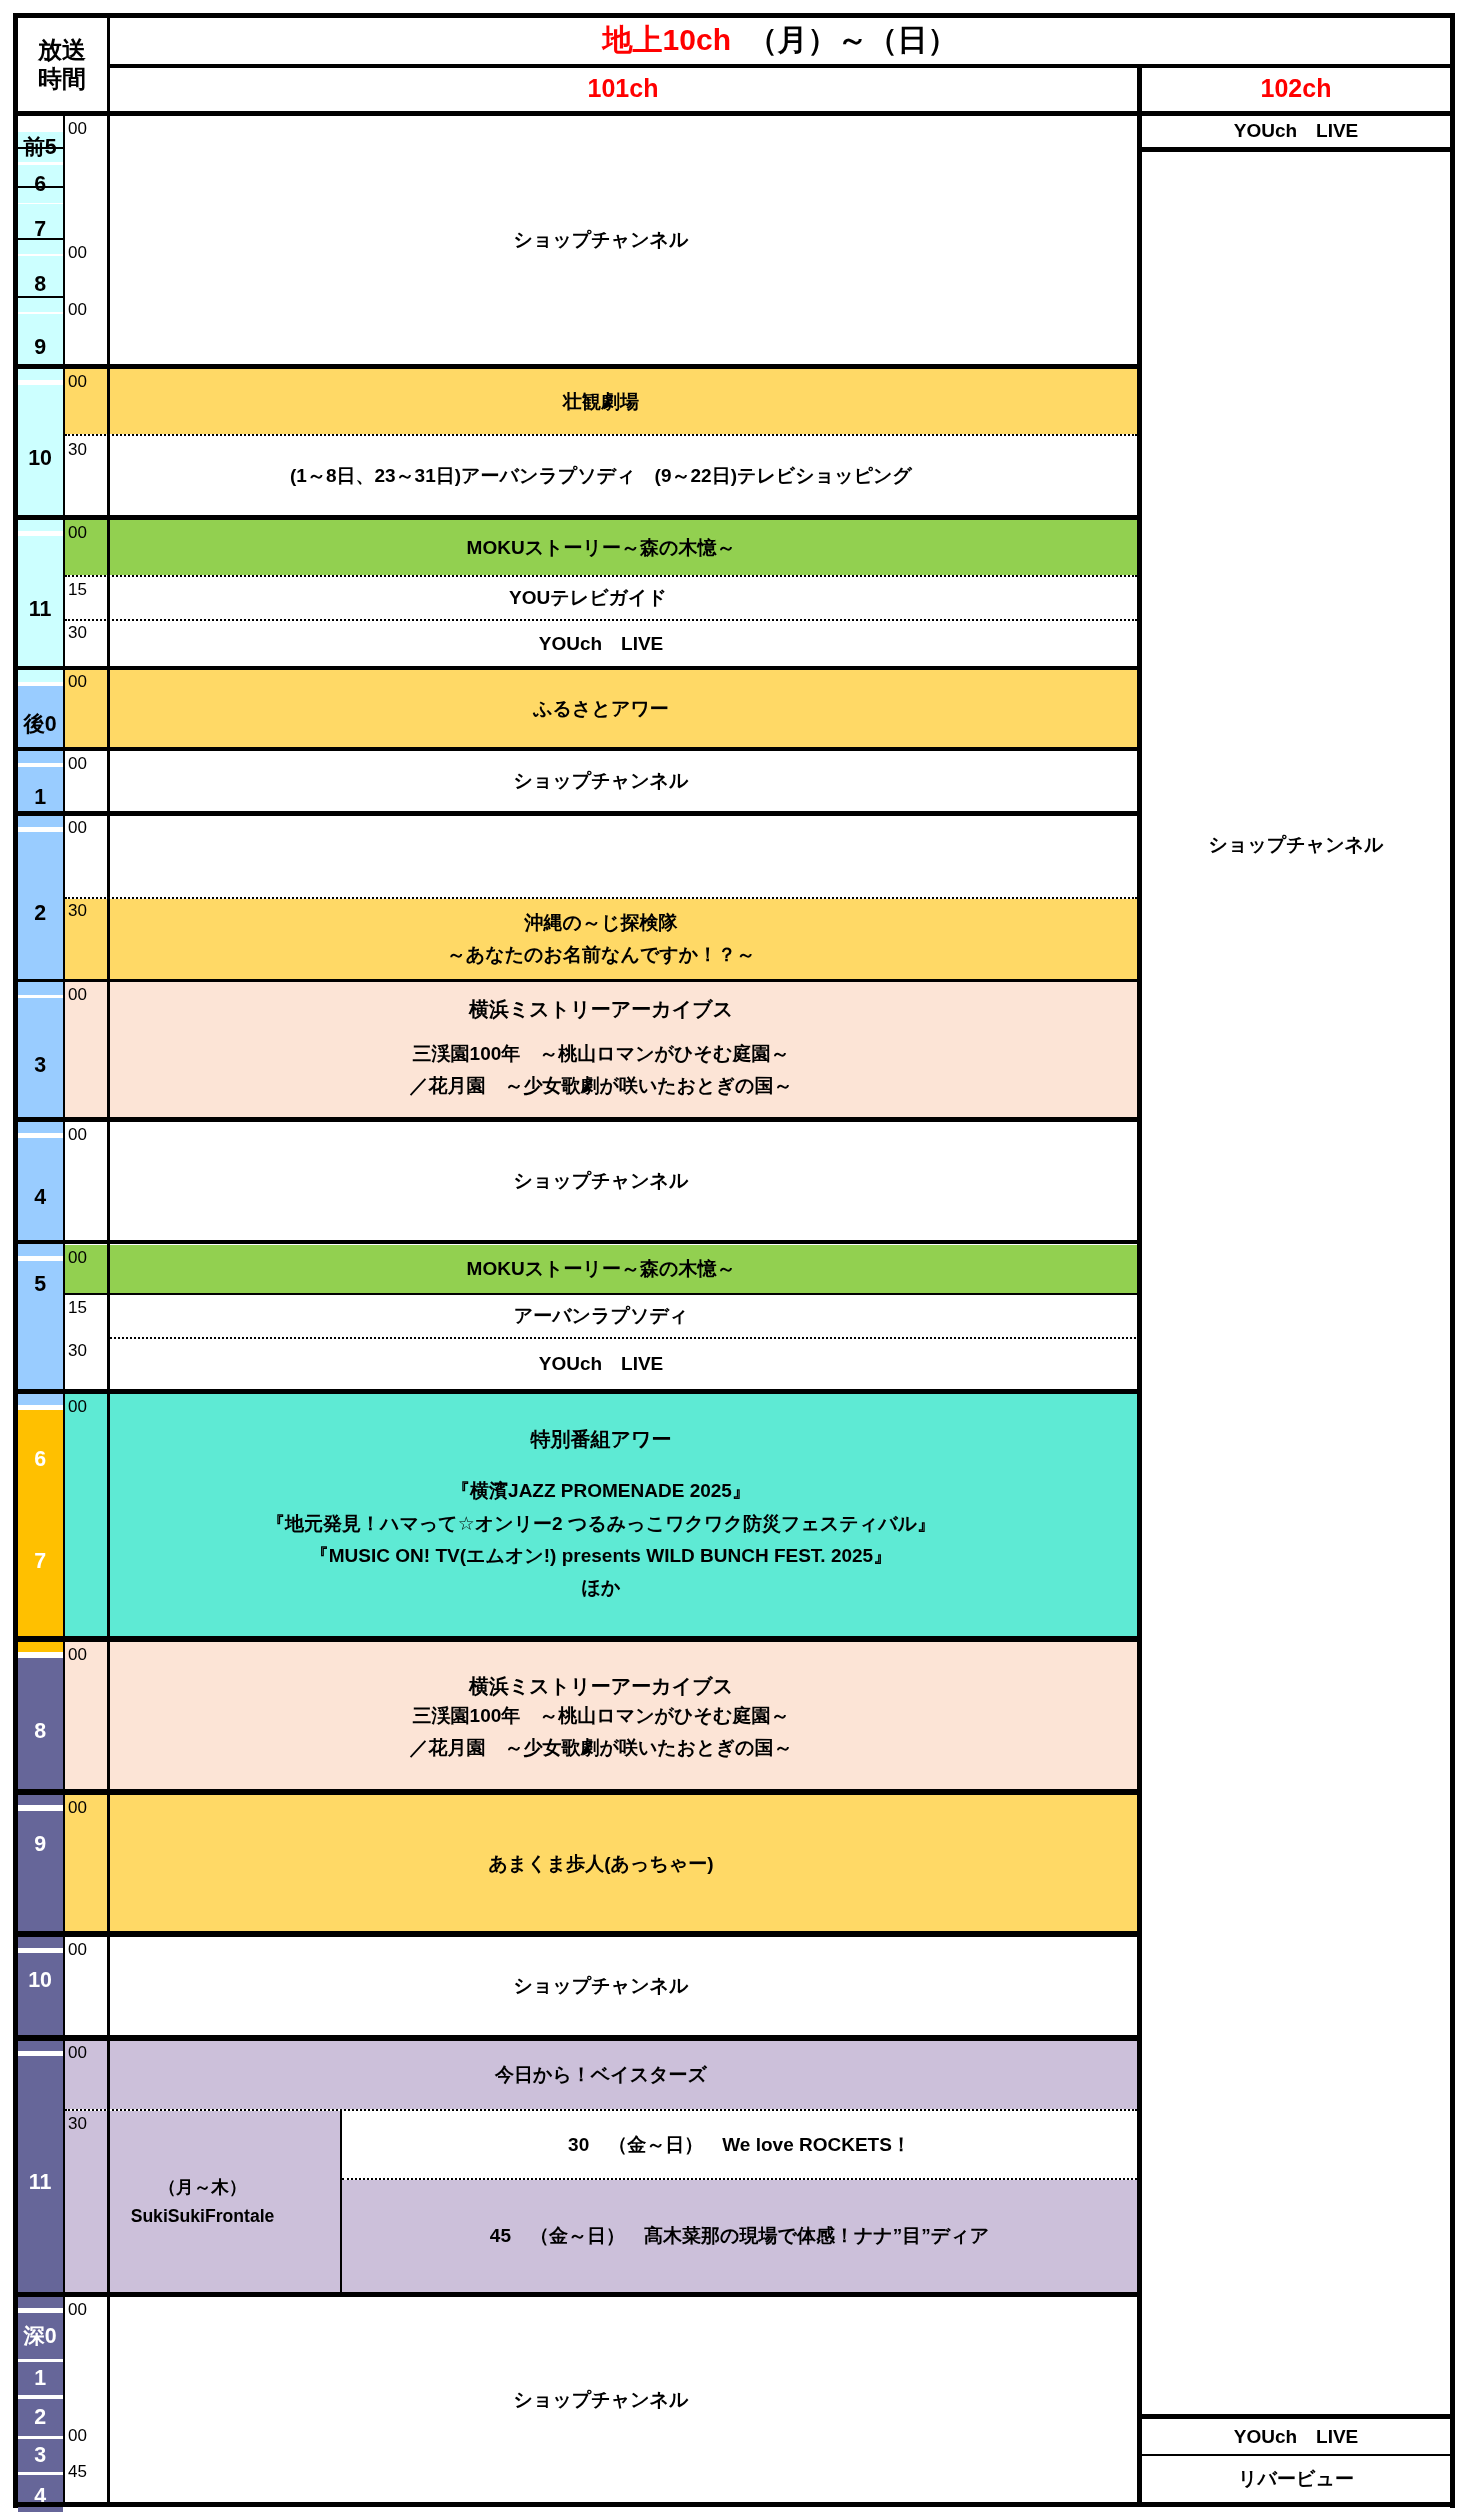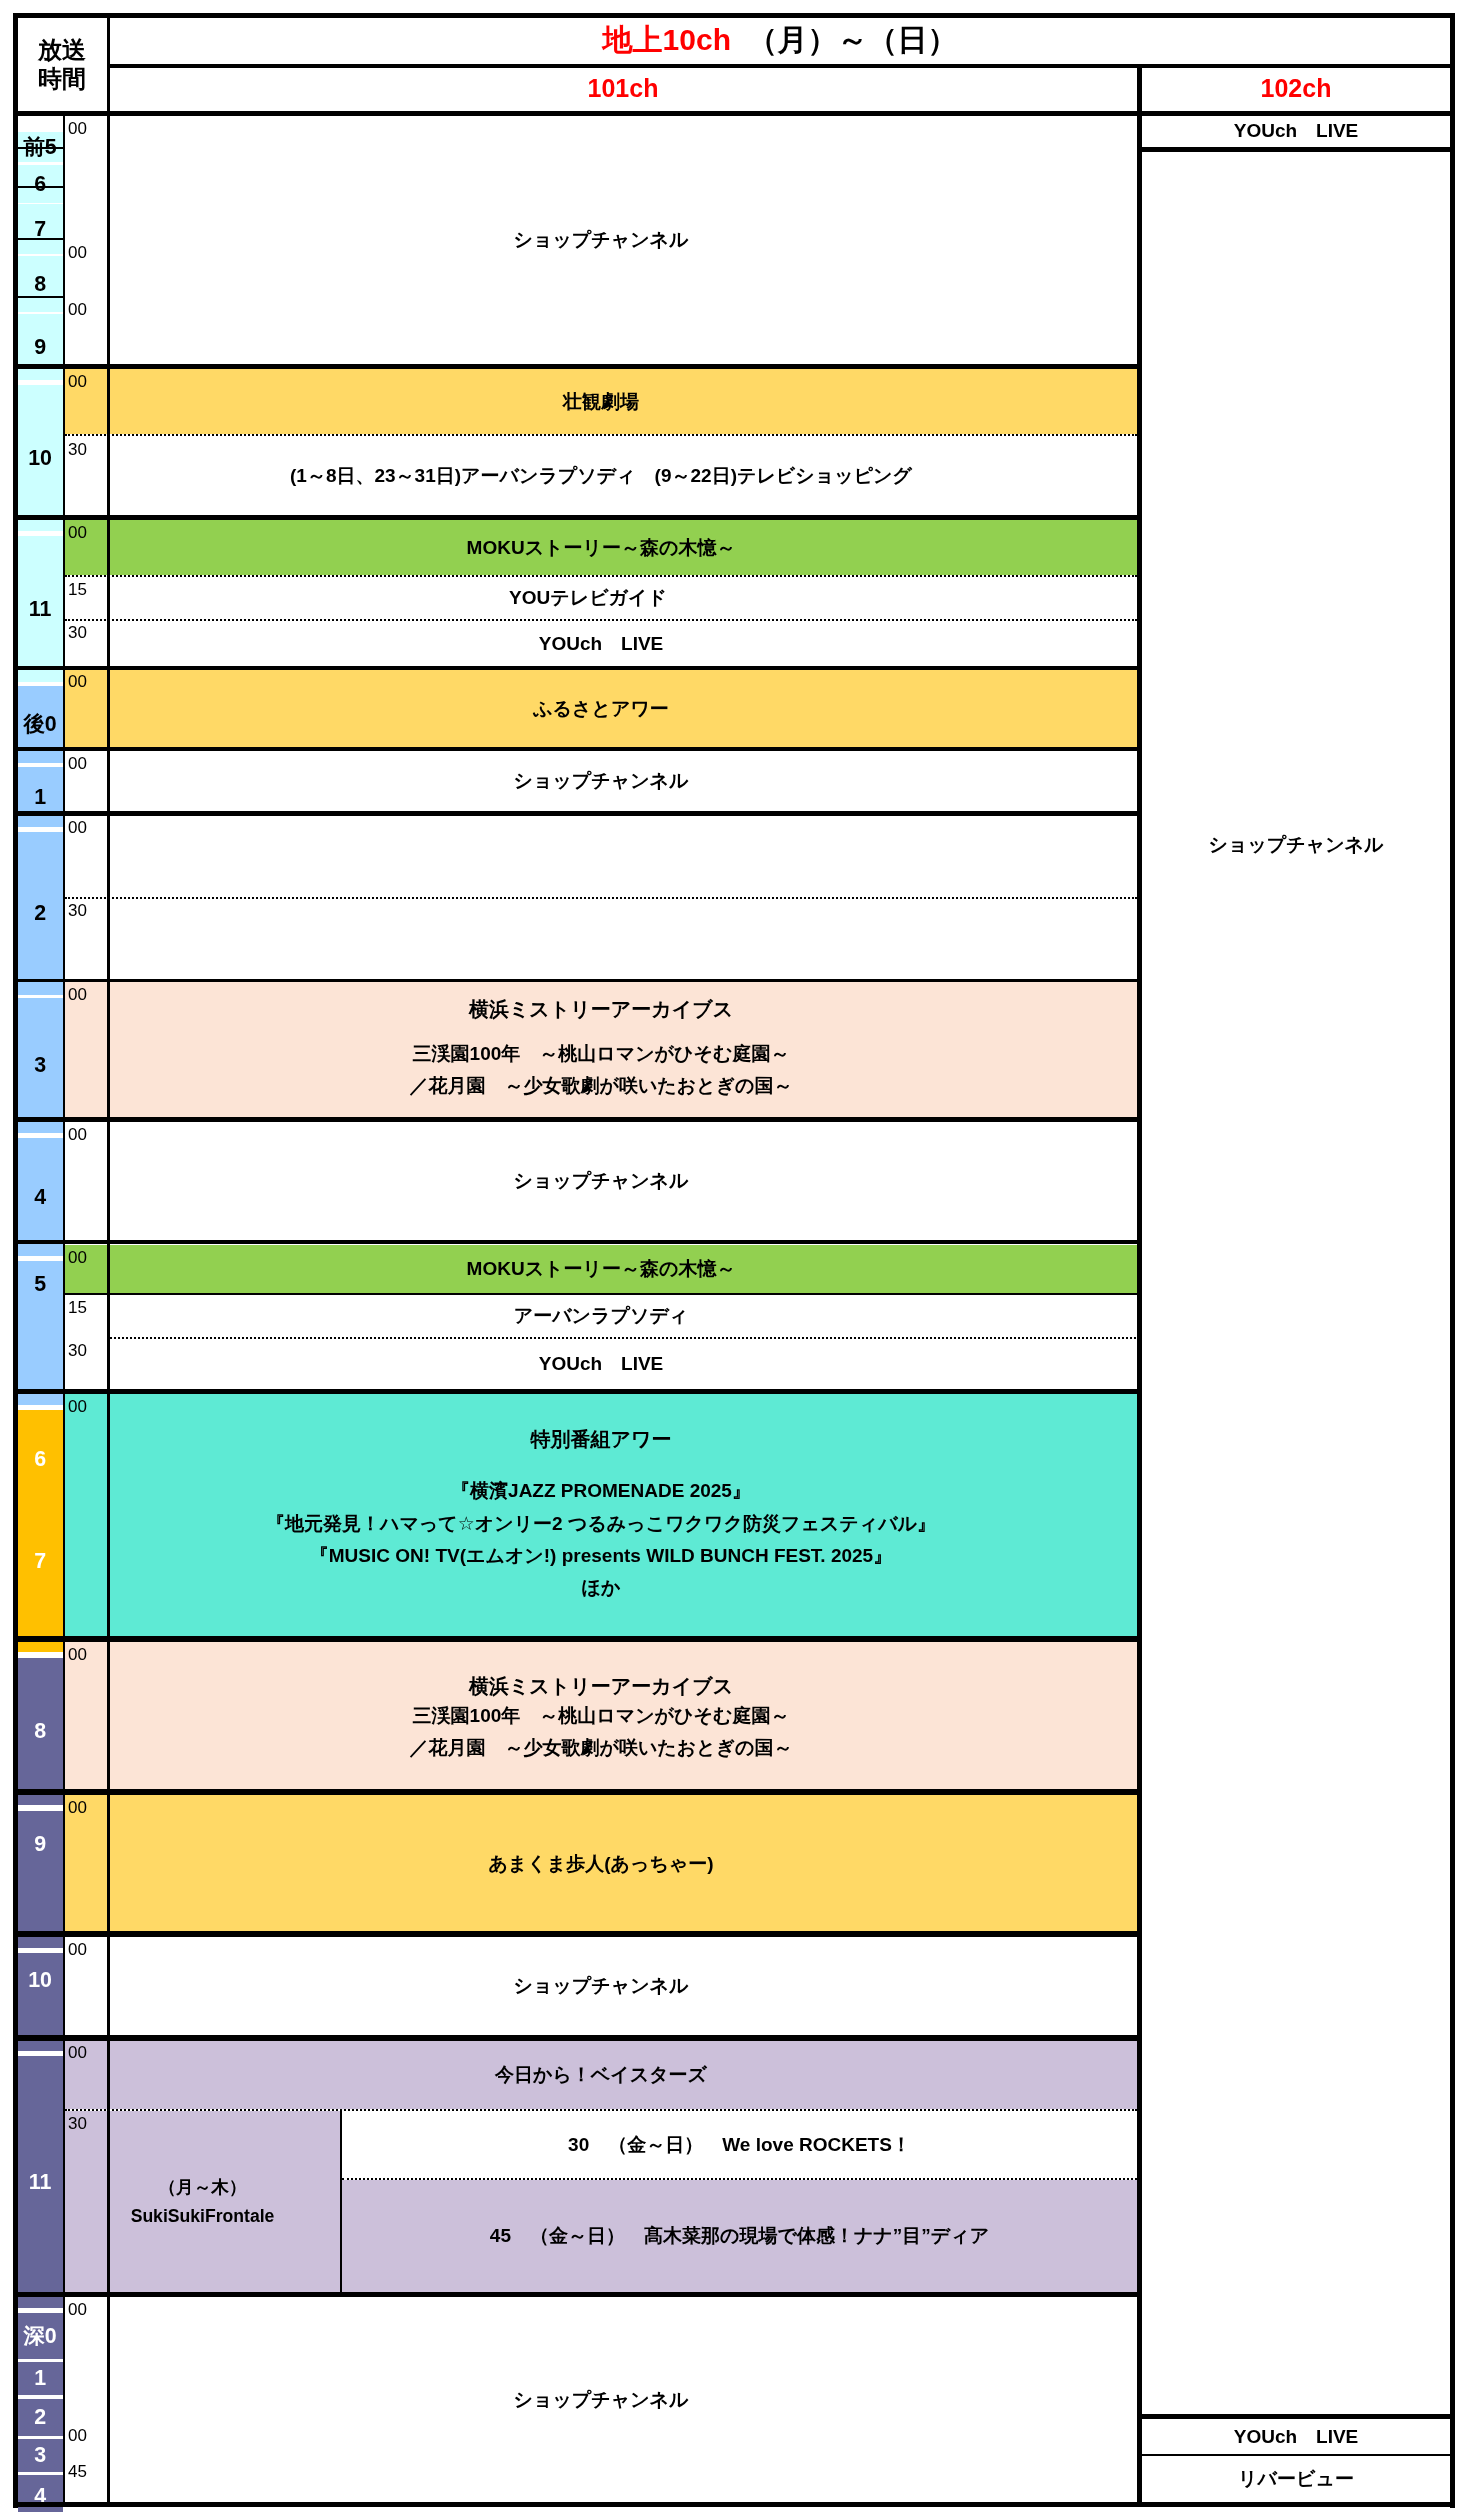--- a/index.html
+++ b/index.html
@@ -85,20 +85,24 @@
   <div class="cell bg-white" style="left:65px;top:437px;width:1072px;height:78px;">(1～8日、23～31日)アーバンラプソディ　(9～22日)テレビショッピング</div>
 
   <div class="cell bg-green" style="left:65px;top:520px;width:1072px;height:55px;">MOKUストーリー～森の木憶～</div>
   <div class="cell bg-white" style="left:65px;top:577px;width:1046px;height:42px;">YOUテレビガイド</div>
   <div class="cell bg-white" style="left:65px;top:621px;width:1072px;height:45px;">YOUch　LIVE</div>
 
   <div class="cell bg-yellow" style="left:65px;top:670px;width:1072px;height:77px;">ふるさとアワー</div>
 
   <div class="cell bg-white" style="left:65px;top:751px;width:1072px;height:60px;">ショップチャンネル</div>
 
+  <div class="cell bg-yellow lh17" style="left:65px;top:899px;width:1072px;height:80px;">
+    <div>沖縄の～じ探検隊</div>
+    <div>～あなたのお名前なんですか！？～</div>
+  </div>
 
   <div class="cell bg-peach" style="left:65px;top:982px;width:1072px;height:135px;justify-content:flex-start;padding-top:14px;">
     <div class="fs32 mb24">横浜ミストリーアーカイブス</div>
     <div class="lh17">三渓園100年　～桃山ロマンがひそむ庭園～</div>
     <div class="lh17">／花月園　～少女歌劇が咲いたおとぎの国～</div>
   </div>
 
   <div class="cell bg-white" style="left:65px;top:1122px;width:1072px;height:118px;">ショップチャンネル</div>
 
   <div class="cell bg-green" style="left:65px;top:1245px;width:1072px;height:48px;">MOKUストーリー～森の木憶～</div>

